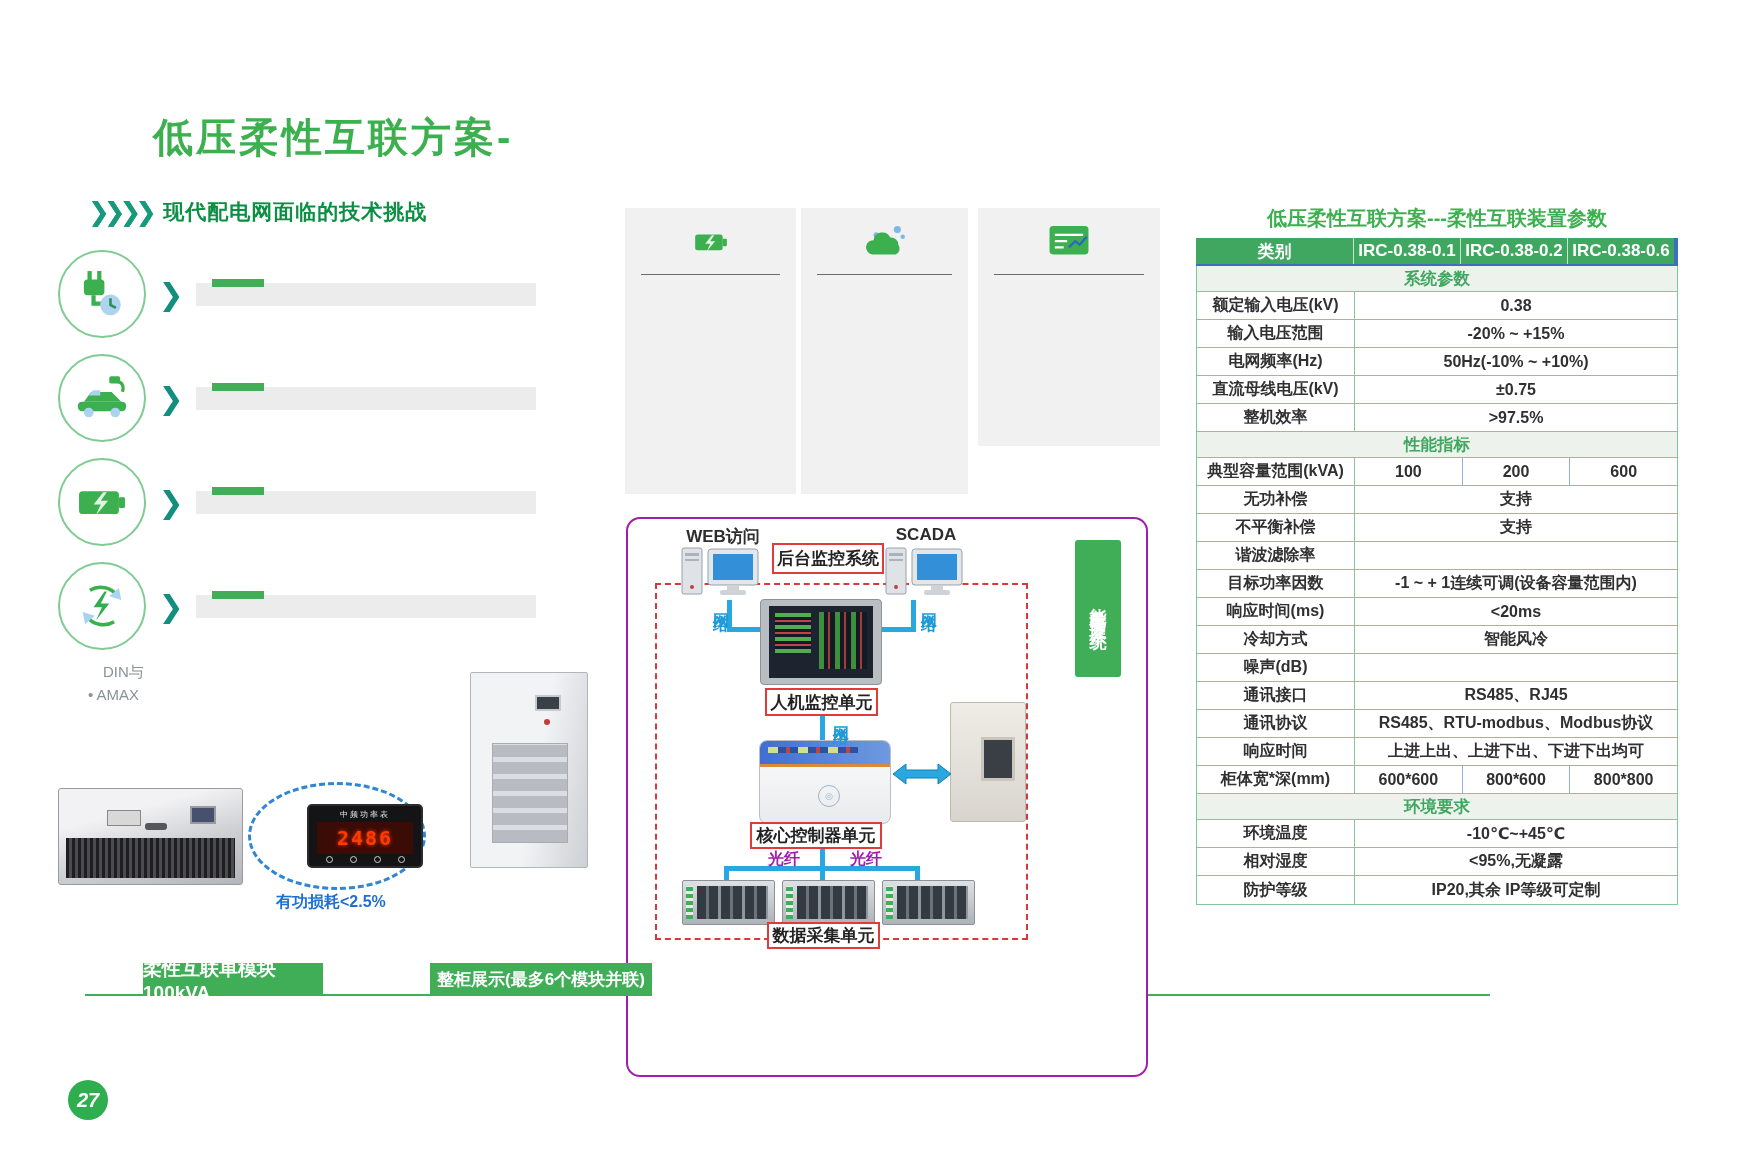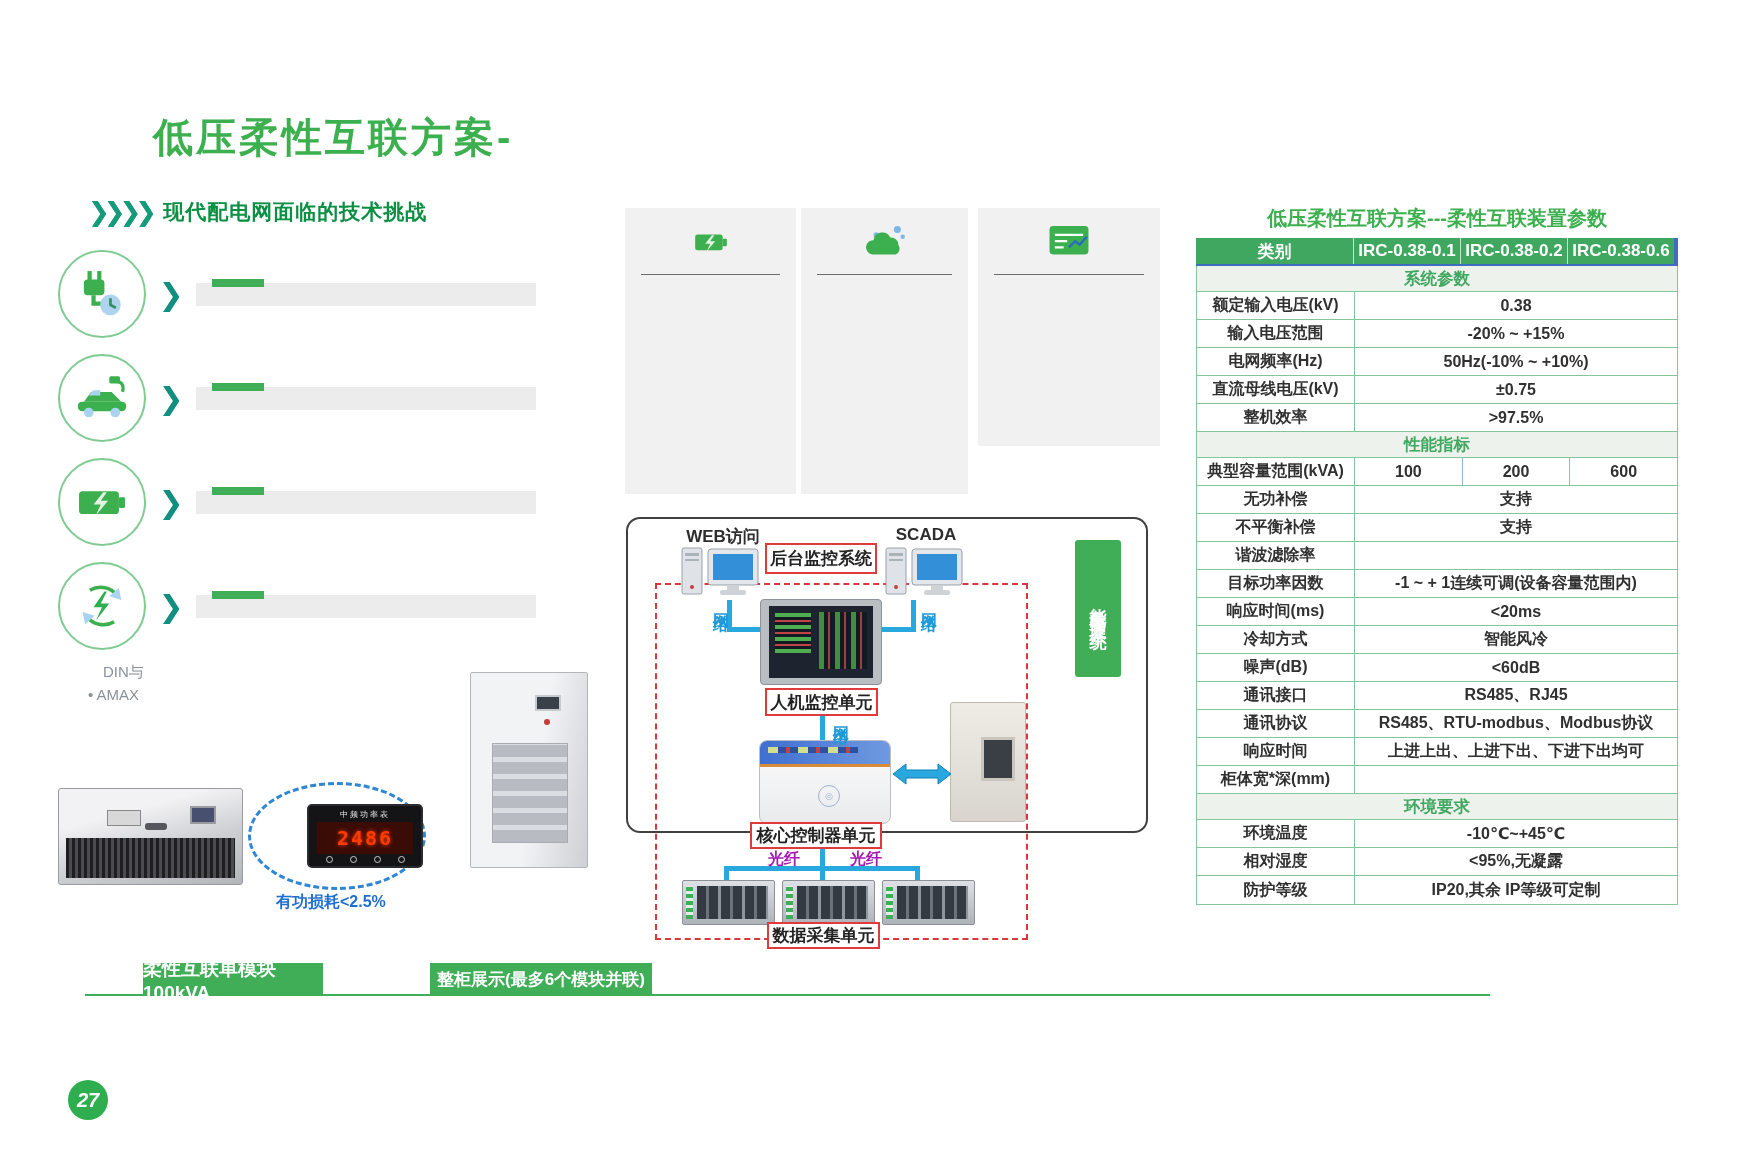--- a/index.html
+++ b/index.html
@@ -31,22 +31,22 @@
 
   
   .unit-card { position:absolute; top:208px; background:#f1f1f1; padding:14px 12px 10px 12px; }
   .unit-icon { text-align:center; height:44px; }
   .unit-icon svg { width:46px; height:40px; }
   .unit-title { text-align:center; color:#3cb04e; font-weight:800; font-size:17px; margin:2px 0 8px 0; }
   .unit-divider { height:1px; background:#6c6c6c; margin:0 4px 10px 4px; }
   .unit-body { font-size:14.5px; line-height:1.78; color:#3f3f3f; font-weight:600; text-align:justify; }
 
   
-  #diagram { position:absolute; left:626px; top:517px; width:522px; height:316px;
-    border:2px solid #404040; border-radius:14px; background:#fff;padding-left:7px; }
+  #diagram { position:absolute; left:626px; top:517px; width:522px; height:560px;
+    border:2px solid #a21caf; border-radius:14px; background:#fff;padding-left:7px; }
   .red-dashed { position:absolute; left:27px; top:64px; width:373px; height:357px;
     border:2px dashed #d8383a; }
   .dg-label { position:absolute; font-size:17px; color:#2d2d2d; font-weight:700; text-align:center; }
   .red-tag { position:absolute; background:#fff; border:2px solid #e03a3a; display:flex;
     align-items:center; justify-content:center; font-size:17px; font-weight:700; color:#222; z-index:5; }
   .blue-v { writing-mode:vertical-lr; color:#1f9ad6; font-weight:800; font-size:16px;
     position:absolute; letter-spacing:2px; z-index:4; }
   .blue-h-label { position:absolute; color:#a21caf; font-weight:800; font-size:16px; z-index:4; }
   .line { position:absolute; background:#29a8e0; z-index:1; }
   .pc { position:absolute; width:84px; height:55px; }
@@ -294,21 +294,21 @@
       <rect x="2" y="3" width="20" height="46" rx="2" fill="#dfe3e7" stroke="#9aa2aa"></rect>
       <rect x="5" y="8" width="14" height="3" fill="#aab2ba"></rect>
         <rect x="5" y="14" width="14" height="2" fill="#aab2ba"></rect>
       <circle cx="12" cy="42" r="2" fill="#c04040"></circle>
       <rect x="28" y="4" width="50" height="36" rx="3" fill="#e3e6ea" stroke="#99a1a9"></rect>
       <rect x="33" y="9" width="40" height="26" fill="#3390d8"></rect>
       <rect x="47" y="40" width="12" height="5" fill="#cfd3d7"></rect>
       <rect x="40" y="45" width="26" height="5" rx="2" fill="#cfd3d7"></rect>
     </svg>
 
-    <div class="red-tag" style="left:137px; top:24px; width:112px; height:31px;">后台监控系统</div>
+    <div class="red-tag" style="left:144px; top:24px; width:112px; height:31px;">后台监控系统</div>
 
     <div class="line" style="left:99px; top:81px; width:5px; height:32px;"></div>
     <div class="line" style="left:99px; top:108px; width:36px; height:5px;"></div>
     <div class="line" style="left:283px; top:81px; width:5px; height:32px;"></div>
     <div class="line" style="left:254px; top:108px; width:34px; height:5px;"></div>
     <div class="blue-v" style="left:82px; top:82px;">网络</div>
     <div class="blue-v" style="left:290px; top:82px;">网络</div>
 
     <div class="touchscreen">
         <div class="scr"></div>
@@ -414,36 +414,40 @@
         <div class="t-row">
           <div class="t-label">响应时间(ms)</div>
           <div class="t-value">&lt;20ms</div>
         </div>
         <div class="t-row">
           <div class="t-label">冷却方式</div>
           <div class="t-value">智能风冷</div>
         </div>
         <div class="t-row">
           <div class="t-label">噪声(dB)</div>
-          <div class="t-value">&lt;60dB</div>
         </div>
         <div class="t-row">
           <div class="t-label">通讯接口</div>
           <div class="t-value">RS485、RJ45</div>
         </div>
         <div class="t-row">
           <div class="t-label">通讯协议</div>
           <div class="t-value">RS485、RTU-modbus、Modbus协议</div>
         </div>
         <div class="t-row">
           <div class="t-label">响应时间</div>
           <div class="t-value">上进上出、上进下出、下进下出均可</div>
         </div>
         <div class="t-row">
           <div class="t-label">柜体宽*深(mm)</div>
+          <div class="t-value3">
+            <div>600*600</div>
+            <div>800*600</div>
+            <div>800*800</div>
+          </div>
         </div>
         <div class="t-section">环境要求</div>
         <div class="t-row">
           <div class="t-label">环境温度</div>
           <div class="t-value">-10℃~+45℃</div>
         </div>
         <div class="t-row">
           <div class="t-label">相对湿度</div>
           <div class="t-value">&lt;95%,无凝露</div>
         </div>

